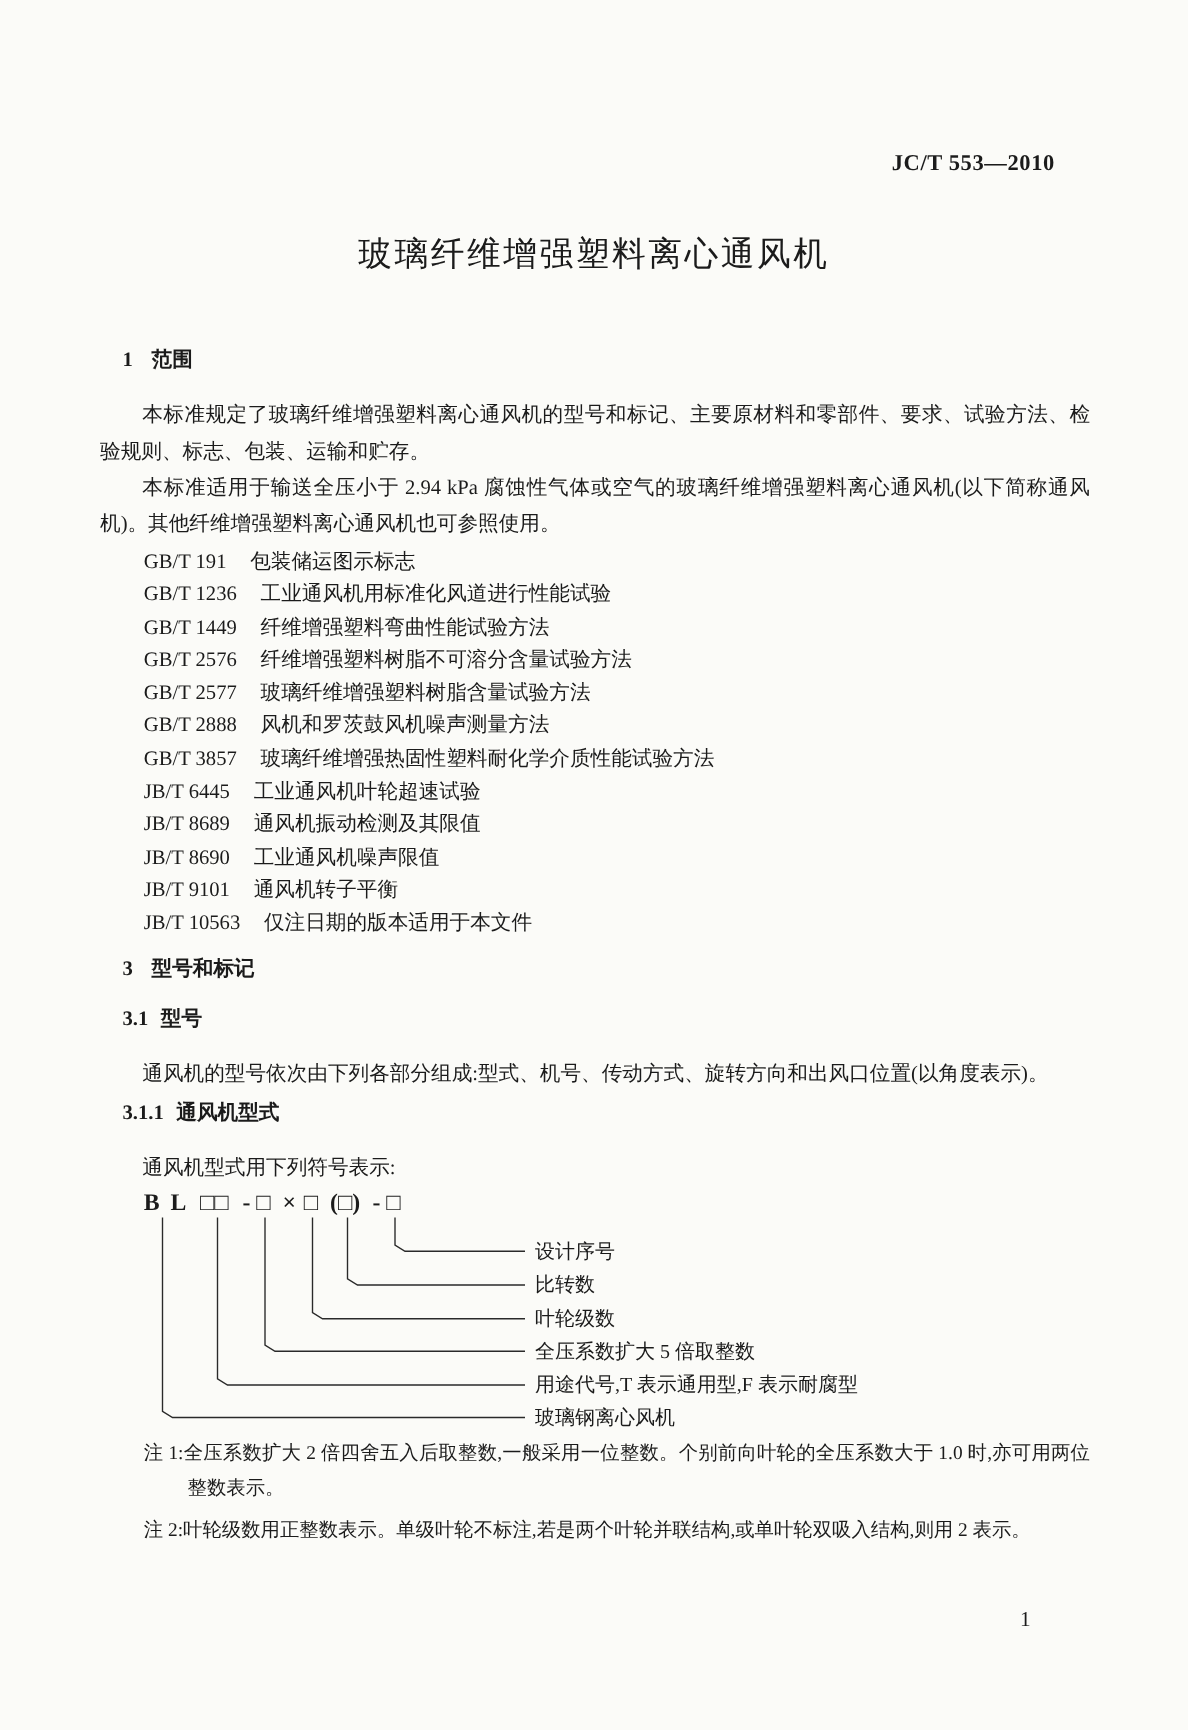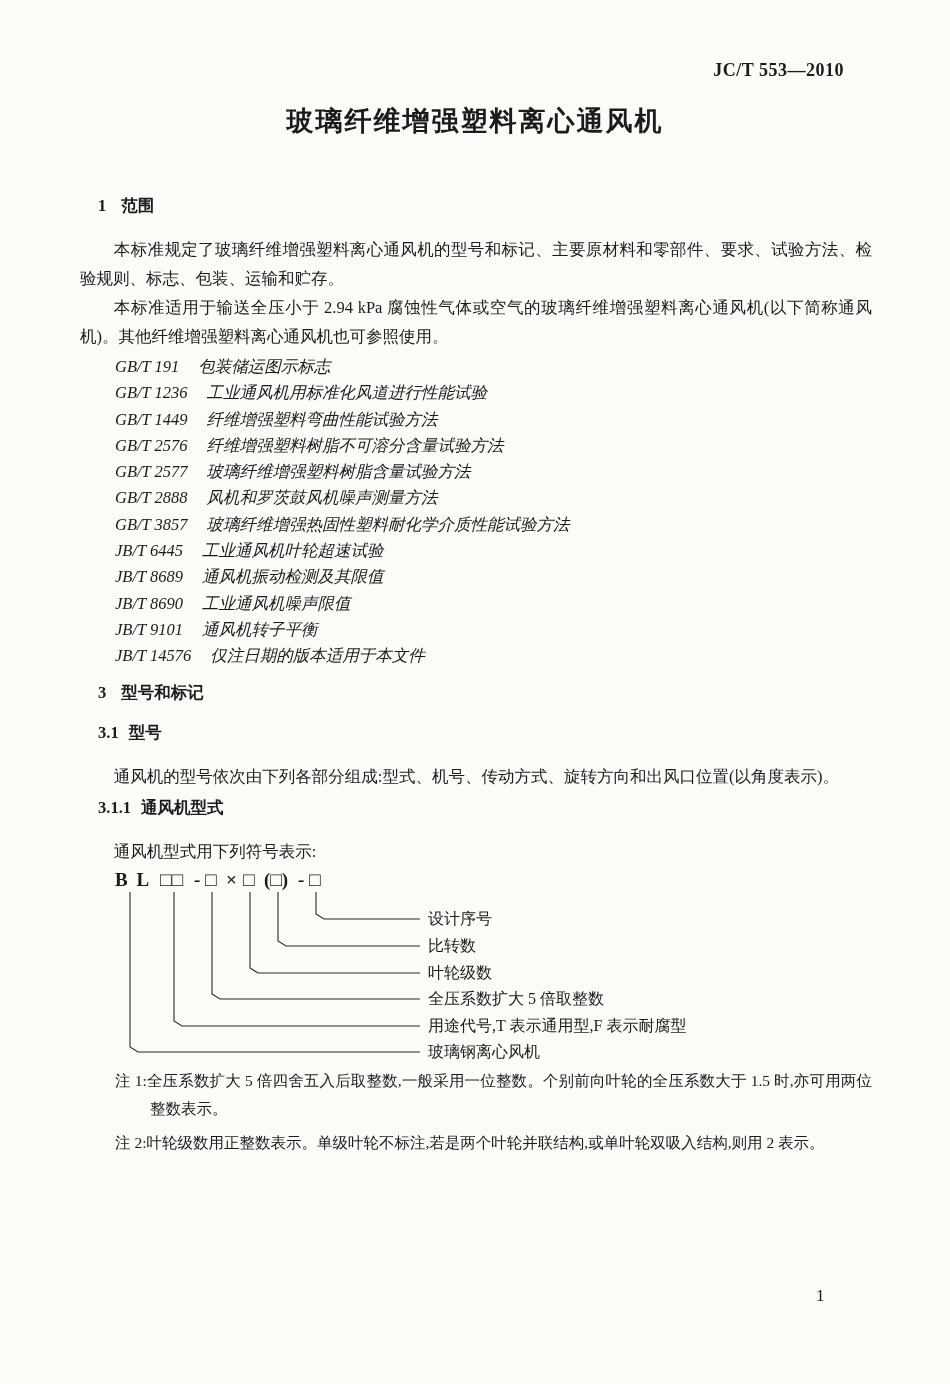--- a/index.html
+++ b/index.html
@@ -7,44 +7,44 @@
   body {
     width: 950px; height: 1384px;
     background: #fbfbf8;
     font-family: "Liberation Serif", "DejaVu Serif", serif;
     color: #1b1b1b;
     position: relative;
     overflow: hidden;
   }
   .doc-code {
     text-align: right;
-    padding: 60px 106px 0 0;
+    padding: 120px 106px 0 0;
     font-size: 18px;
     font-weight: 700;
     letter-spacing: 0.5px;
   }
   .page-title {
-    margin: 22px 0 0;
+    margin: 44px 0 0;
     text-align: center;
     font-size: 27px;
-    font-weight: 700;
+    font-weight: 400;
     letter-spacing: 2px;
   }
   .content { margin: 0 78px 0 80px; font-size: 16.5px; }
   .sec-h { font-size: 16.5px; font-weight: 700; margin: 18px; }
   .h-num { margin-right: 15px; }
   .h-num-sub { margin-right: 10px; }
   .mt-sec1 { margin-top: 56px; }
   .mt-sec2 { margin-top: 18px; }
   .mt-sec3 { margin-top: 12px; }
   .mt-sub  { margin-top: 14px; }
   .mt-sub2 { margin-top: 6px; }
   p.body { margin: 0 0 0; line-height: 29px; text-indent: 2.05em; text-align: justify; }
   .ref-list { margin: 3px 0 0 35px; }
-  .ref-row { line-height: 26.3px; white-space: nowrap; font-style: italic; }
+  .ref-row { line-height: 26.3px; white-space: nowrap; }
   .ref-code { margin-right: 19px; }
   .diagram { display: block; margin: 2px 0 0; }
   .diagram text { font-size: 16px; fill: #1b1b1b; font-family: "Liberation Serif", "DejaVu Serif", serif; }
   .diagram .formula text { font-size: 19px; font-weight: 700; }
   .diagram polyline { fill: none; stroke: #2a2a2a; stroke-width: 1.1; }
   .note { margin: 5px 0 0; font-size: 15.5px; line-height: 28.5px; padding-left: 70px; text-indent: -35px; text-align: justify; }
   .page-num { position: absolute; top: 1286px; left: 816px; font-size: 17px; }
 </style>
 </head>
 <body>
@@ -67,21 +67,21 @@
     <div class="ref-row"><span class="ref-code">GB/T 1236</span><span>工业通风机用标准化风道进行性能试验</span></div>
     <div class="ref-row"><span class="ref-code">GB/T 1449</span><span>纤维增强塑料弯曲性能试验方法</span></div>
     <div class="ref-row"><span class="ref-code">GB/T 2576</span><span>纤维增强塑料树脂不可溶分含量试验方法</span></div>
     <div class="ref-row"><span class="ref-code">GB/T 2577</span><span>玻璃纤维增强塑料树脂含量试验方法</span></div>
     <div class="ref-row"><span class="ref-code">GB/T 2888</span><span>风机和罗茨鼓风机噪声测量方法</span></div>
     <div class="ref-row"><span class="ref-code">GB/T 3857</span><span>玻璃纤维增强热固性塑料耐化学介质性能试验方法</span></div>
     <div class="ref-row"><span class="ref-code">JB/T 6445</span><span>工业通风机叶轮超速试验</span></div>
     <div class="ref-row"><span class="ref-code">JB/T 8689</span><span>通风机振动检测及其限值</span></div>
     <div class="ref-row"><span class="ref-code">JB/T 8690</span><span>工业通风机噪声限值</span></div>
     <div class="ref-row"><span class="ref-code">JB/T 9101</span><span>通风机转子平衡</span></div>
-    <div class="ref-row"><span class="ref-code">JB/T 14576</span><span>仅注日期的版本适用于本文件</span></div>
+    <div class="ref-row"><span class="ref-code">JB/T 10563</span><span>仅注日期的版本适用于本文件</span></div>
   </div>
 
   <h2 class="sec-h mt-sec3">
     <span class="h-num">3</span><span>型号和标记</span>
   </h2>
 
   <h3 class="sec-h mt-sub">
     <span class="h-num-sub">3.1</span><span>型号</span>
   </h3>
   <p class="body">通风机的型号依次由下列各部分组成:型式、机号、传动方式、旋转方向和出风口位置(以角度表示)。</p>
@@ -114,18 +114,18 @@
     <g>
       <text x="348" y="56">设计序号</text>
       <text x="348" y="83">比转数</text>
       <text x="348" y="110">叶轮级数</text>
       <text x="348" y="136">全压系数扩大 5 倍取整数</text>
       <text x="348" y="163">用途代号,T 表示通用型,F 表示耐腐型</text>
       <text x="348" y="189">玻璃钢离心风机</text>
     </g>
   </svg>
 
-  <p class="note">注 1:全压系数扩大 5 倍四舍五入后取整数,一般采用一位整数。个别前向叶轮的全压系数大于 1.5 时,亦可用两位整数表示。</p>
+  <p class="note">注 1:全压系数扩大 2 倍四舍五入后取整数,一般采用一位整数。个别前向叶轮的全压系数大于 1.0 时,亦可用两位整数表示。</p>
   <p class="note">注 2:叶轮级数用正整数表示。单级叶轮不标注,若是两个叶轮并联结构,或单叶轮双吸入结构,则用 2 表示。</p>
 
 </div>
 
 <div class="page-num">1</div>
 
 </body></html>

